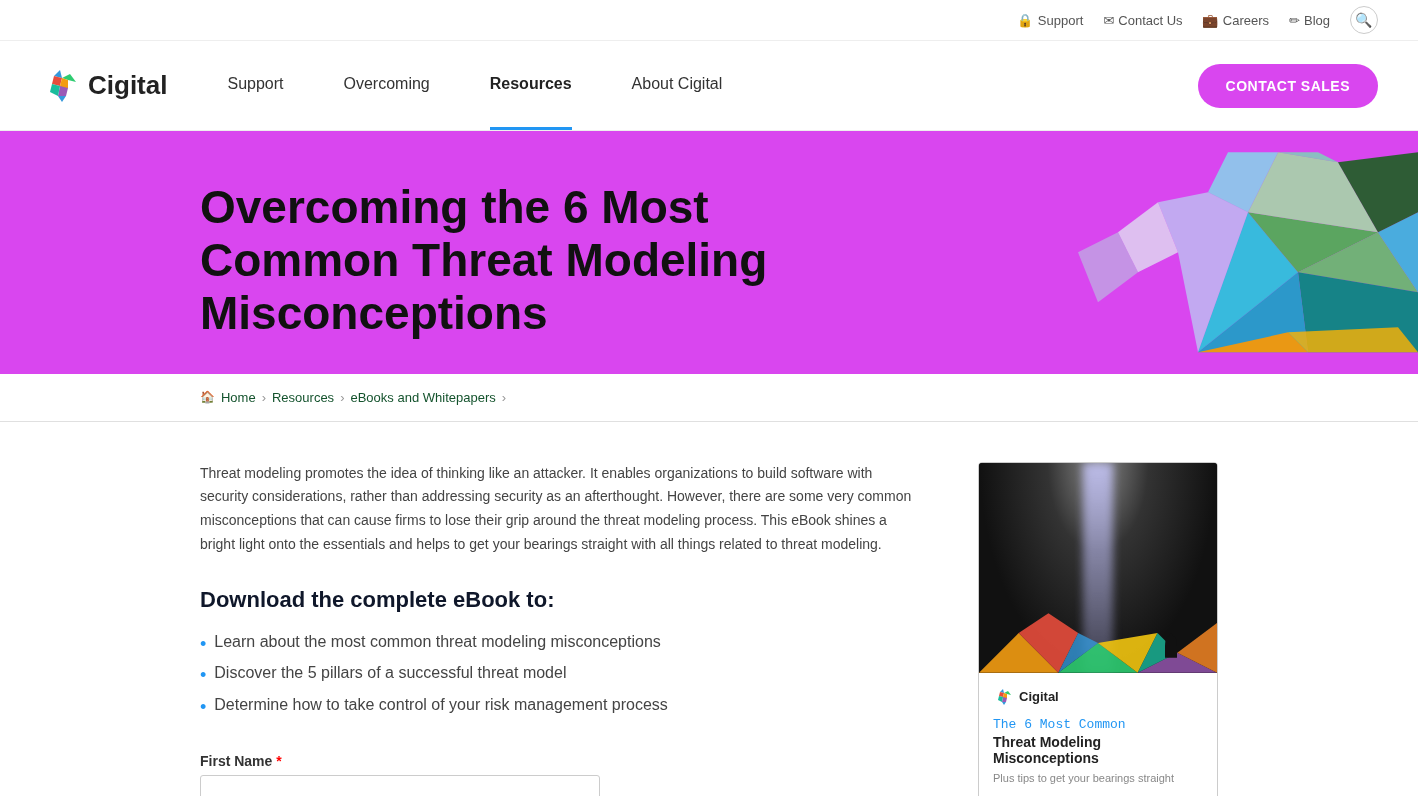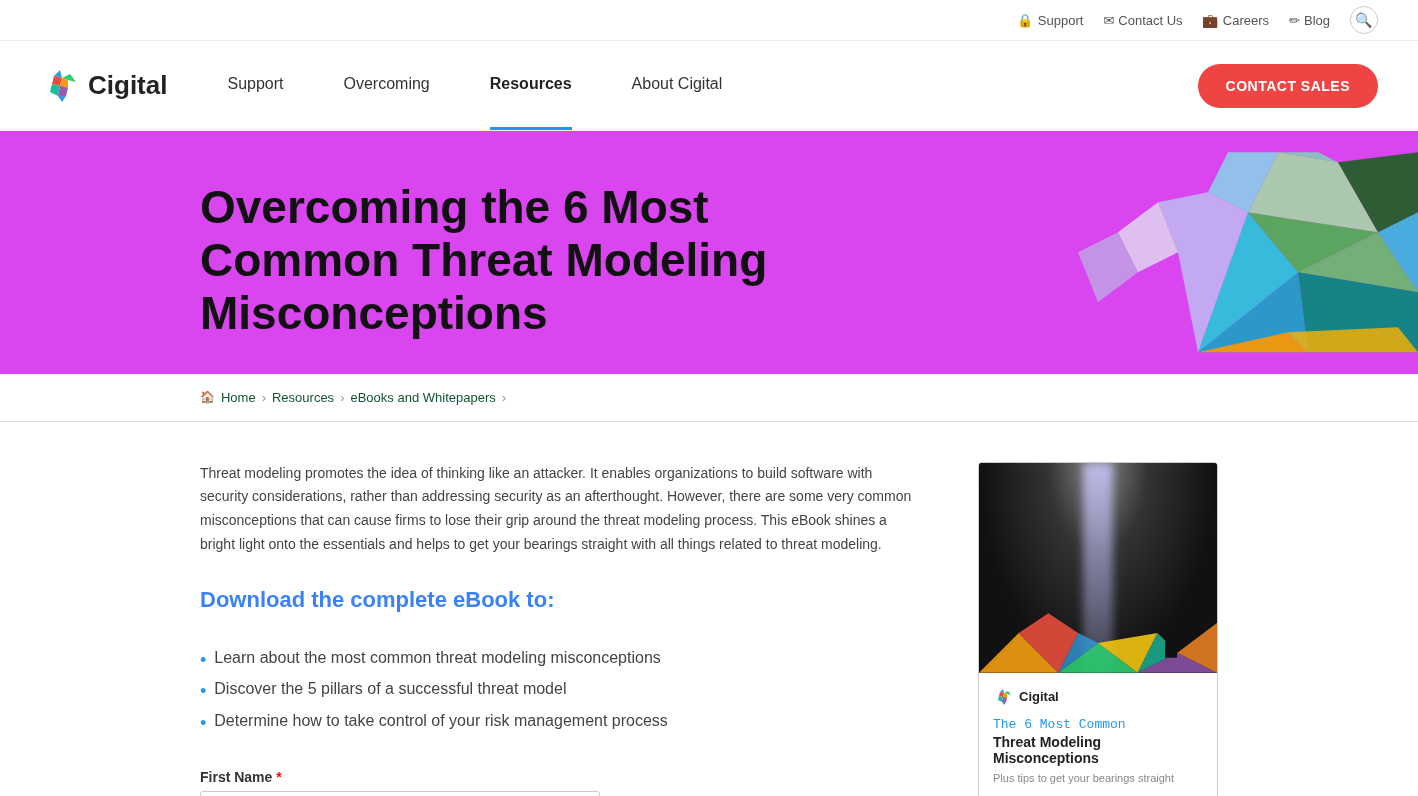--- a/index.html
+++ b/index.html
@@ -77,21 +77,21 @@
     }
     .nav-link.active::after {
       content: '';
       position: absolute;
       bottom: -33px;
       left: 0; right: 0;
       height: 3px;
       background: #2196F3;
     }
     .contact-sales-btn {
-      background: #ef4444;
+      background: #d946ef;
       color: #fff;
       border: none;
       border-radius: 25px;
       padding: 14px 28px;
       font-size: 14px;
       font-weight: bold;
       letter-spacing: 0.5px;
       cursor: pointer;
       white-space: nowrap;
     }
@@ -153,22 +153,22 @@
 
     .body-text {
       font-size: 14px;
       line-height: 1.7;
       color: #444;
       margin-bottom: 30px;
     }
     .download-heading {
       font-size: 22px;
       font-weight: bold;
-      color: #3b82f6;
-      margin-bottom: 32px;
+      color: #0f172a;
+      margin-bottom: 16px;
     }
     .bullet-list {
       list-style: none;
       padding: 0;
       margin-bottom: 30px;
     }
     .bullet-list li {
       font-size: 16px;
       color: #444;
       padding: 4px 0;

